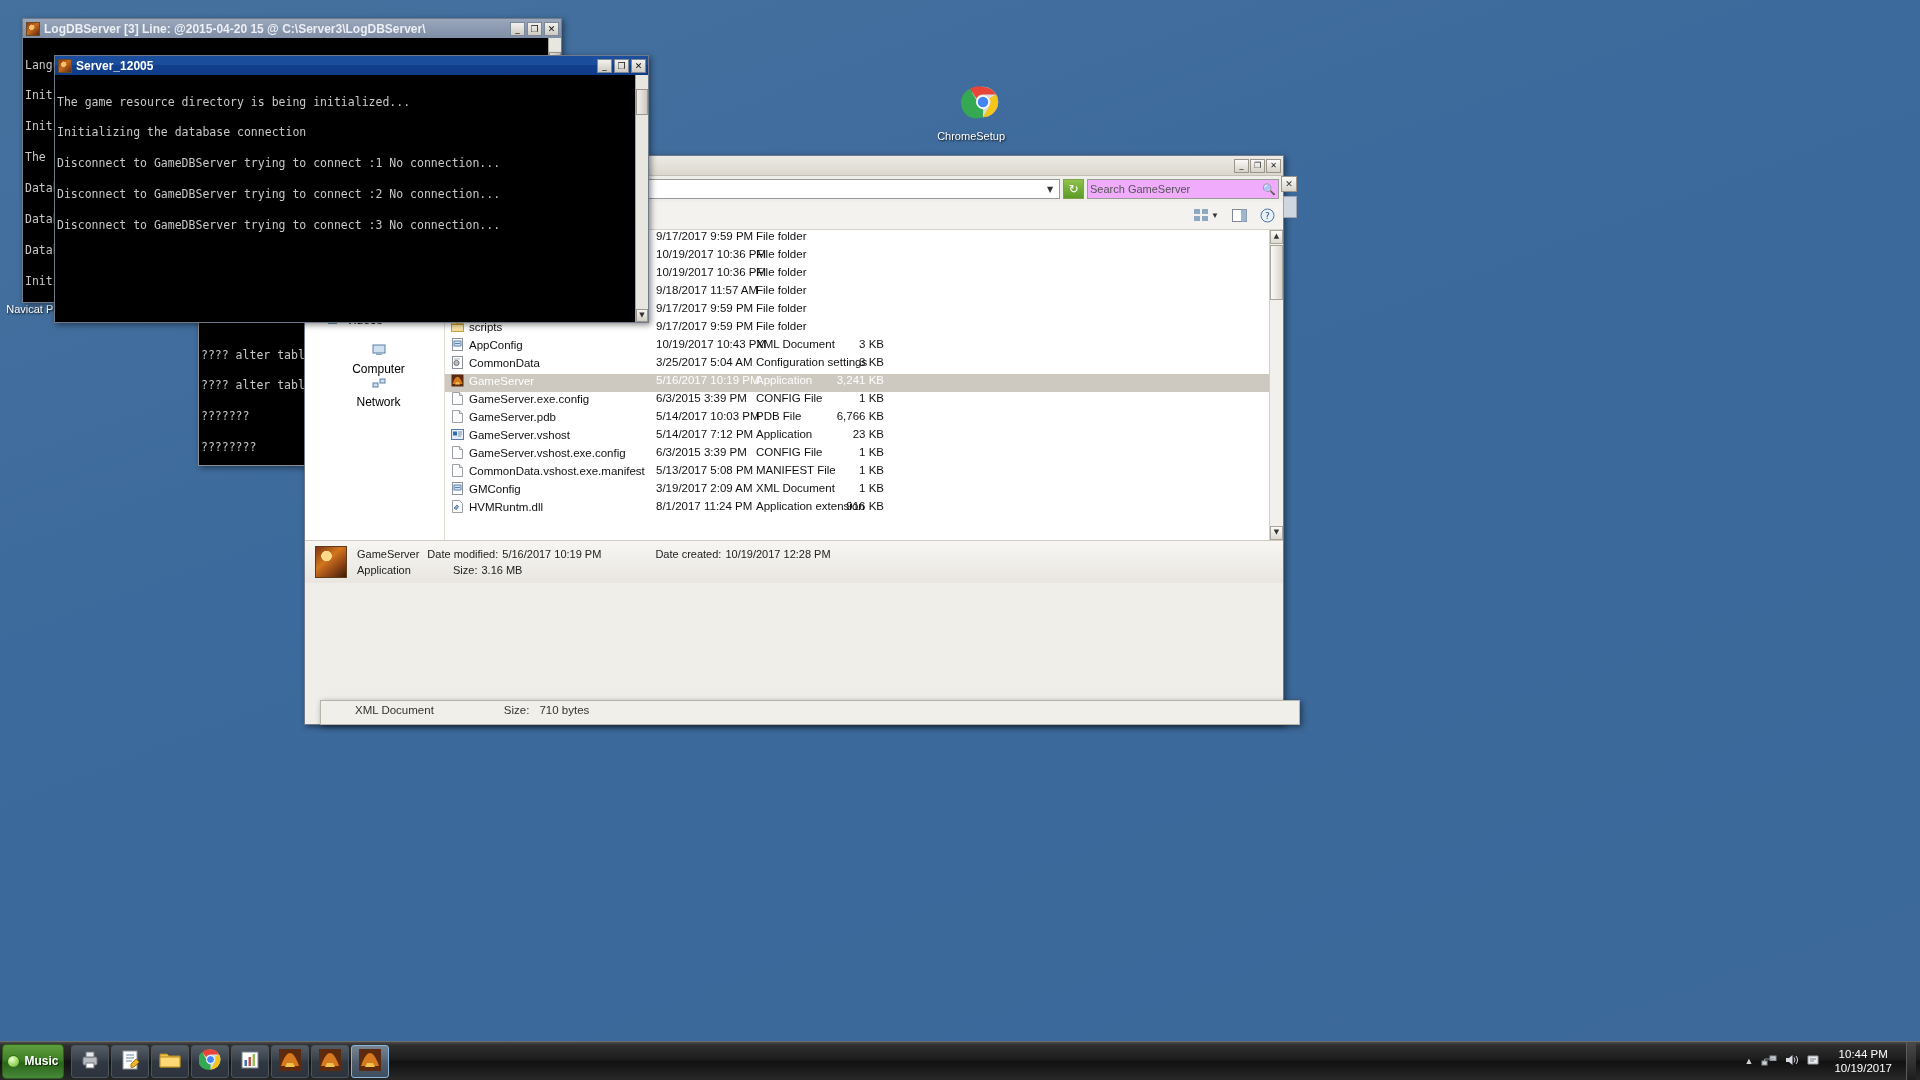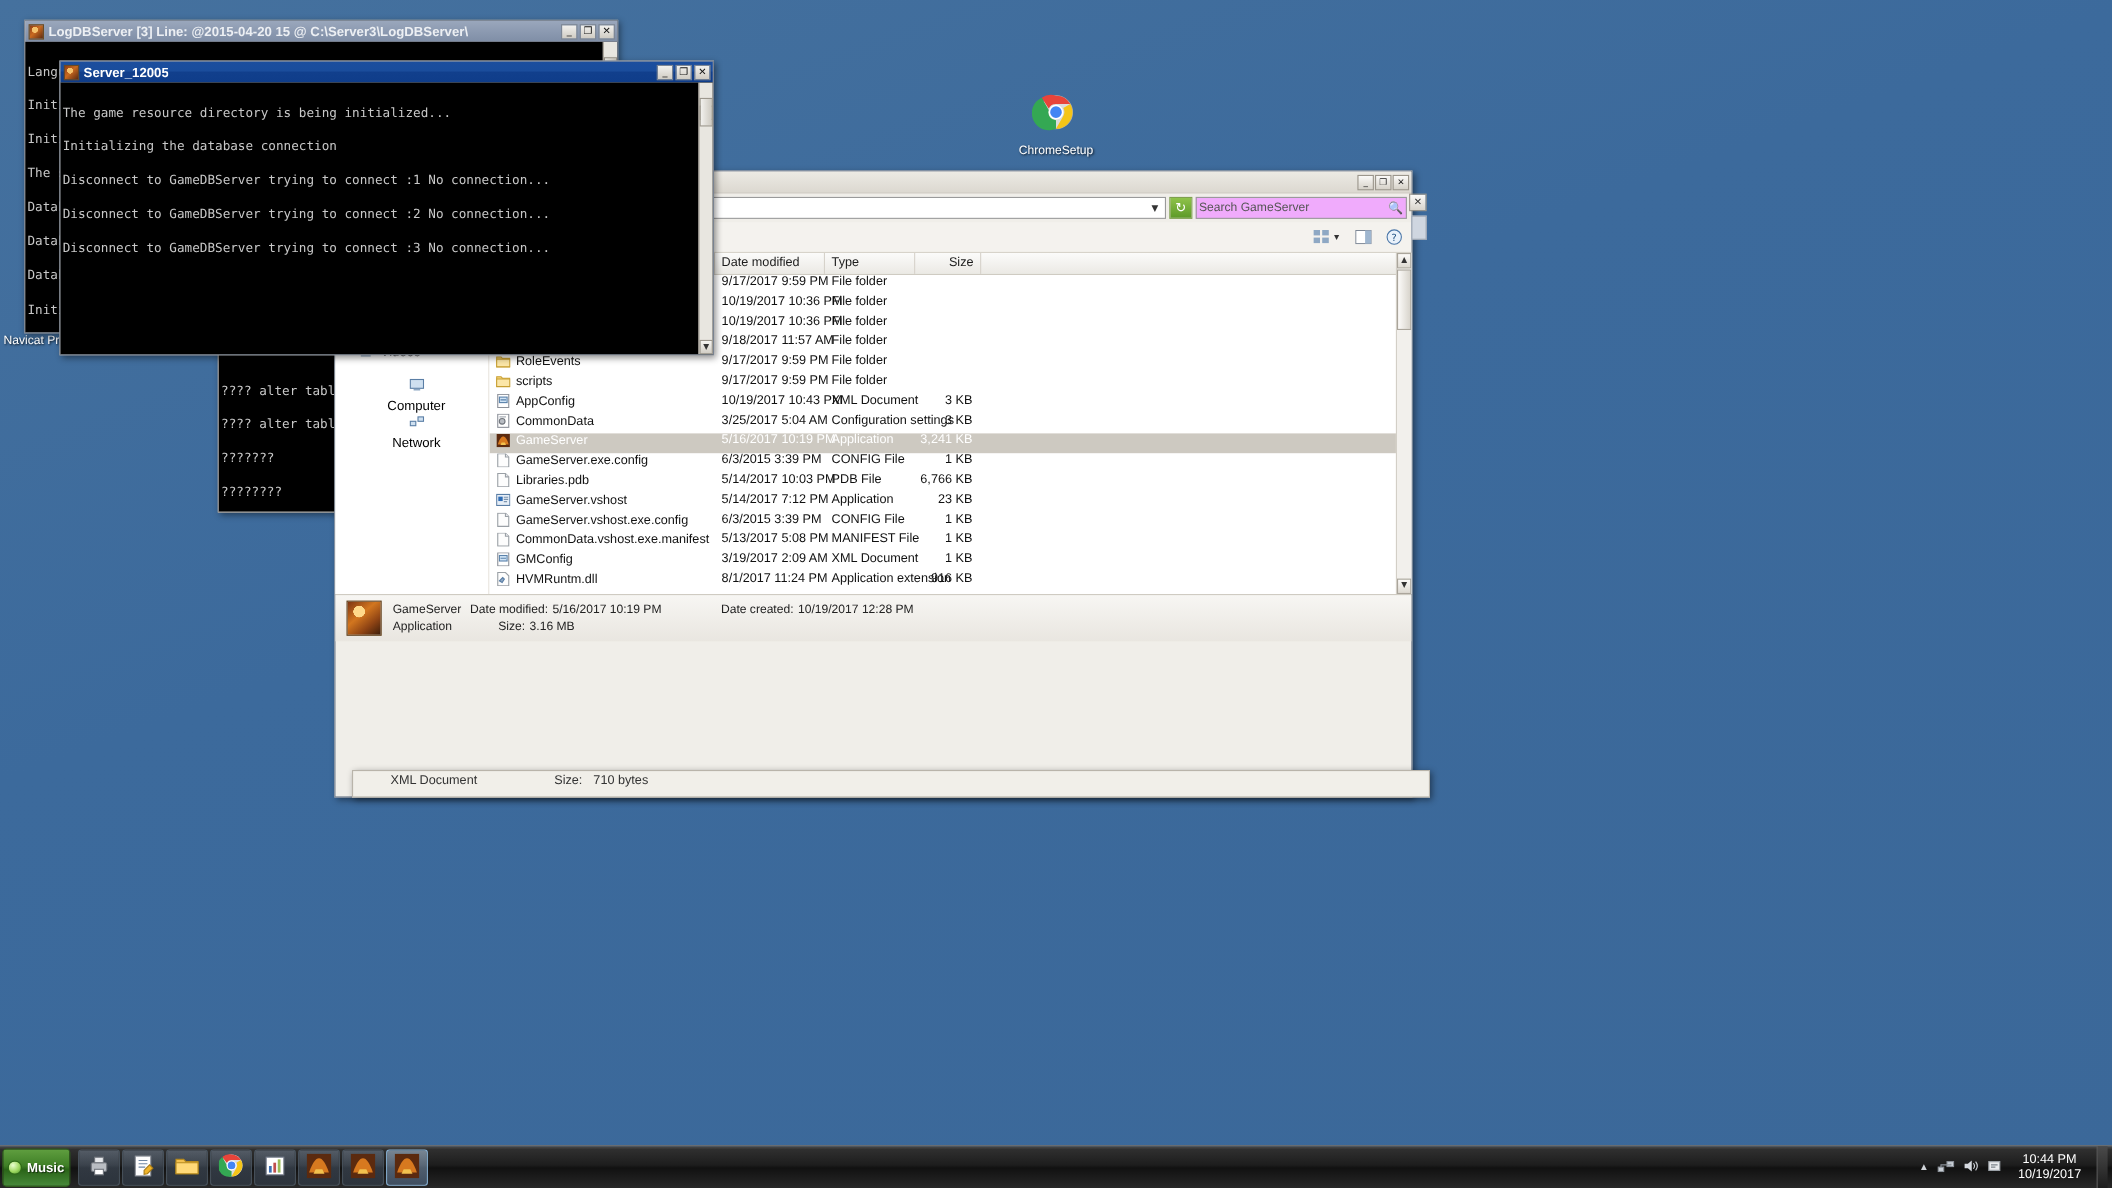--- a/index.html
+++ b/index.html
@@ -14,21 +14,21 @@
     width: 1920px; height: 1080px;
     background: #3a6ea5;
     background: linear-gradient(160deg, #45719e 0%, #3c6a9c 40%, #3b6899 100%);
     overflow: hidden;
   }
 
   
   .desk-icon {
     position: absolute;
     width: 90px;
-    text-align: center;
+    text-align: right;
     color: #fff;
     font-size: 11px;
     text-shadow: 1px 1px 2px rgba(0,0,0,.85);
     line-height: 13px;
   }
   .desk-icon .glyph { display: block; margin: 0 auto 3px; }
   .desk-icon .label { display: block; word-wrap: break-word; }
 
   
   .window {
@@ -517,27 +517,20 @@
             <svg width="14" height="14" viewBox="0 0 14 14">
                 <rect x="1" y="7" width="5" height="4" fill="#cfe0f0" stroke="#5a7ea5"></rect>
                 <rect x="8" y="3" width="5" height="4" fill="#cfe0f0" stroke="#5a7ea5"></rect>
               </svg>
           </span>
           <span>Network</span>
         </div>
       </div>
 
       <div class="list-pane">
-        <div class="col-head">
-          <div class="ch-name">Name</div>
-          <div class="ch-date">Date modified</div>
-          <div class="ch-type">Type</div>
-          <div class="ch-size">Size</div>
-          <div class="ch-rest"></div>
-        </div>
         <div id="file-rows">
             <div class="frow">
               <div class="fr-name" style="visibility: hidden;">
                 <span class="fico"><svg width="13" height="13" viewBox="0 0 13 13">
                     <path d="M0.5 2.5h4l1.2 1.3h6.8v7.7H0.5z" fill="#f6d47a" stroke="#c79f33"></path>
                     <path d="M0.5 4.5h12v6.9H0.5z" fill="#fbe6a8" stroke="#c79f33"></path>
                   </svg></span>
                 <span></span>
               </div>
               <div class="fr-date">9/17/2017 9:59 PM</div>
@@ -654,21 +647,21 @@
               <div class="fr-date">6/3/2015 3:39 PM</div>
               <div class="fr-type">CONFIG File</div>
               <div class="fr-size">1 KB</div>
             </div>
             <div class="frow">
               <div class="fr-name">
                 <span class="fico"><svg width="13" height="13" viewBox="0 0 13 13">
                     <path d="M1.5 0.5h7l3 3v9h-10z" fill="#fdfdfd" stroke="#9aa0a6"></path>
                     <path d="M8.5 0.5v3h3" fill="#e8eaed" stroke="#9aa0a6"></path>
                   </svg></span>
-                <span>Libraries.pdb</span>
+                <span>GameServer.pdb</span>
               </div>
               <div class="fr-date">5/14/2017 10:03 PM</div>
               <div class="fr-type">PDB File</div>
               <div class="fr-size">6,766 KB</div>
             </div>
             <div class="frow">
               <div class="fr-name">
                 <span class="fico"><svg width="13" height="13" viewBox="0 0 13 13">
                     <rect x="0.5" y="1.5" width="12" height="10" fill="#e6eef7" stroke="#5a7ea5"></rect>
                     <rect x="2" y="3.5" width="4" height="4" fill="#2f6db5"></rect>

